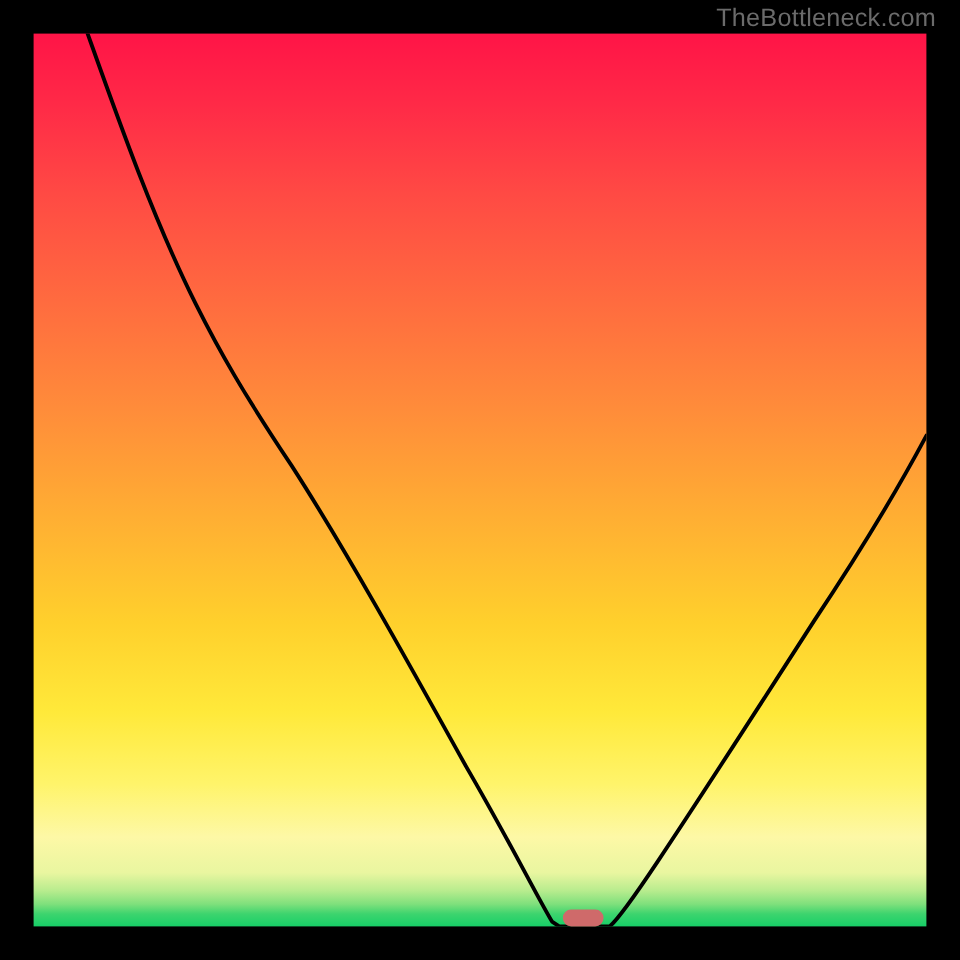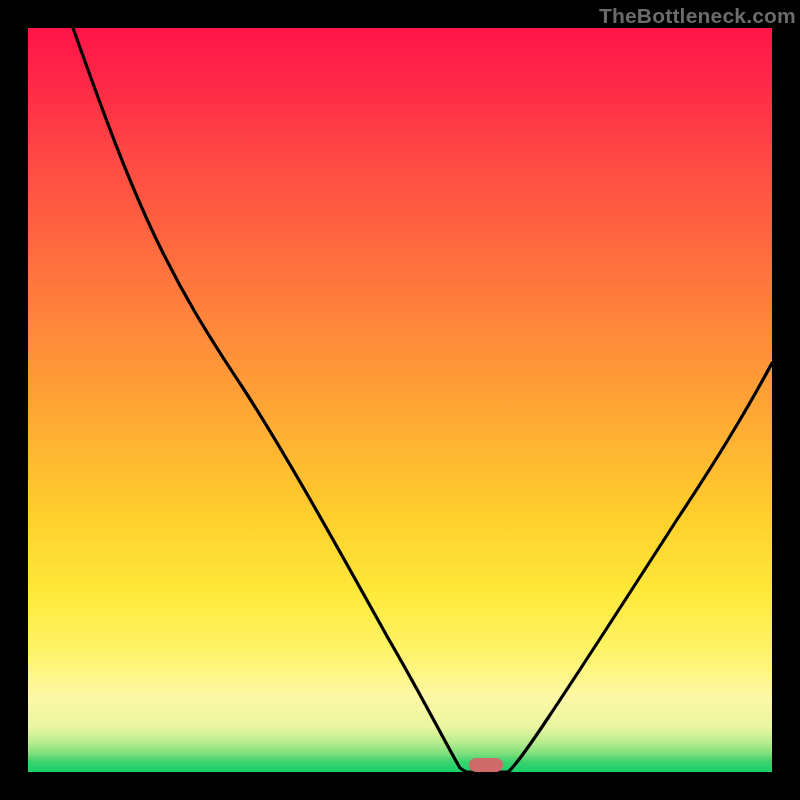--- a/index.html
+++ b/index.html
@@ -39,24 +39,24 @@
       #e9f6a0 94%,
       #b8ec8e 96%,
       #7fe07c 97.5%,
       #3dd46e 98.6%,
       #17cf67 100%
     );
   }
   .watermark {
     position: absolute;
     top: 4px;
-    right: 4px;
+    right: 20px;
     color: #6b6b6b;
     font-size: 21px;
-    font-weight: 700;
+    font-weight: 400;
     letter-spacing: 0.2px;
     z-index: 5;
     user-select: none;
   }
   .marker {
     position: absolute;
     width: 34px;
     height: 14px;
     background: #cf6a6a;
     border-radius: 7px;

